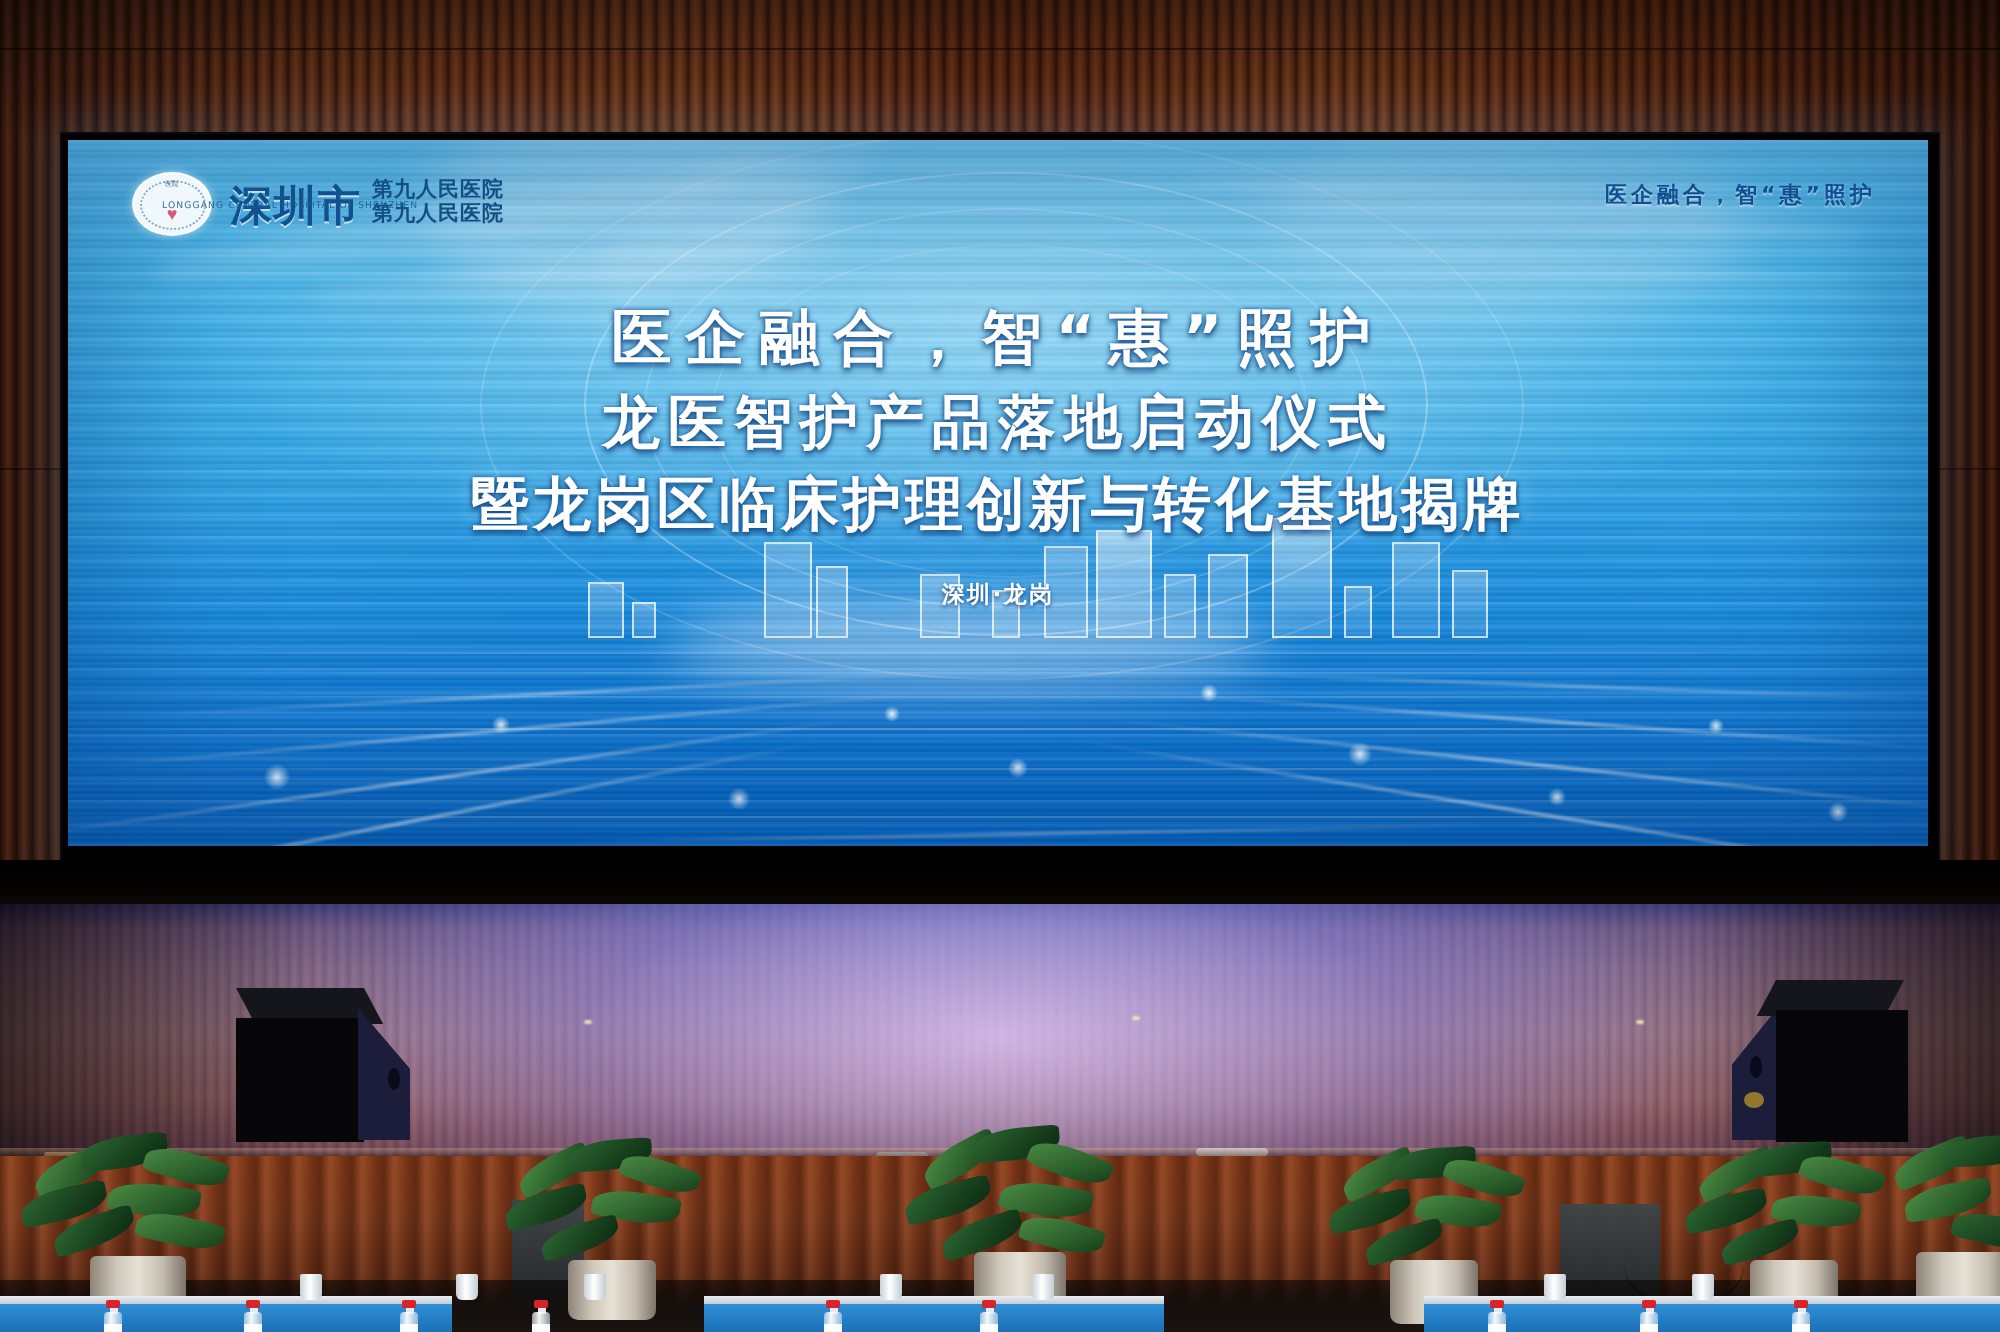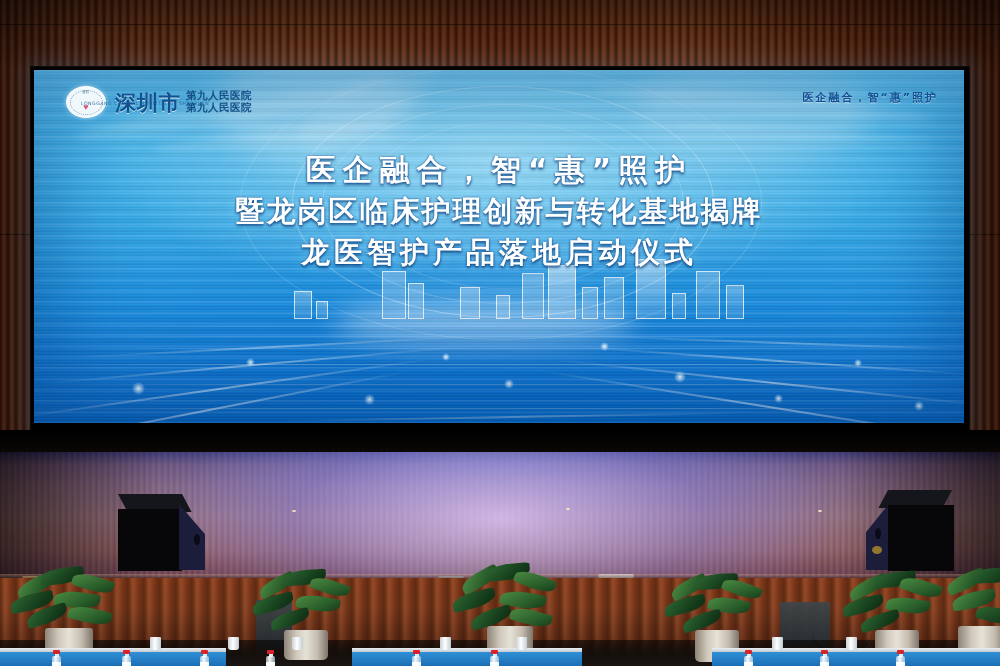--- a/index.html
+++ b/index.html
@@ -248,25 +248,26 @@
             <span>第九人民医院</span>
           </div>
         </div>
       </div>
       <div class="brand-en">LONGGANG CENTRAL HOSPITAL OF SHENZHEN</div>
 
       <div class="tagline-tr">医企融合，智“惠”照护</div>
 
       <div class="headline">
         <div class="hl hl1">医企融合，智“惠”照护</div>
+        <div class="hl hl2">龙医智护产品落地启动仪式</div>
         <div class="hl hl3">暨龙岗区临床护理创新与转化基地揭牌</div>
-        <div class="hl hl2">龙医智护产品落地启动仪式</div>
       </div>
 
       <div class="meta">
+        <div>深圳·龙岗</div>
       </div>
 
     </div>
   </div>
 
   <div class="stage-gap"></div>
 
   <div class="stage-floor">
     <div class="floor-tint"></div>
     <div class="floor-dark-edges"></div>

